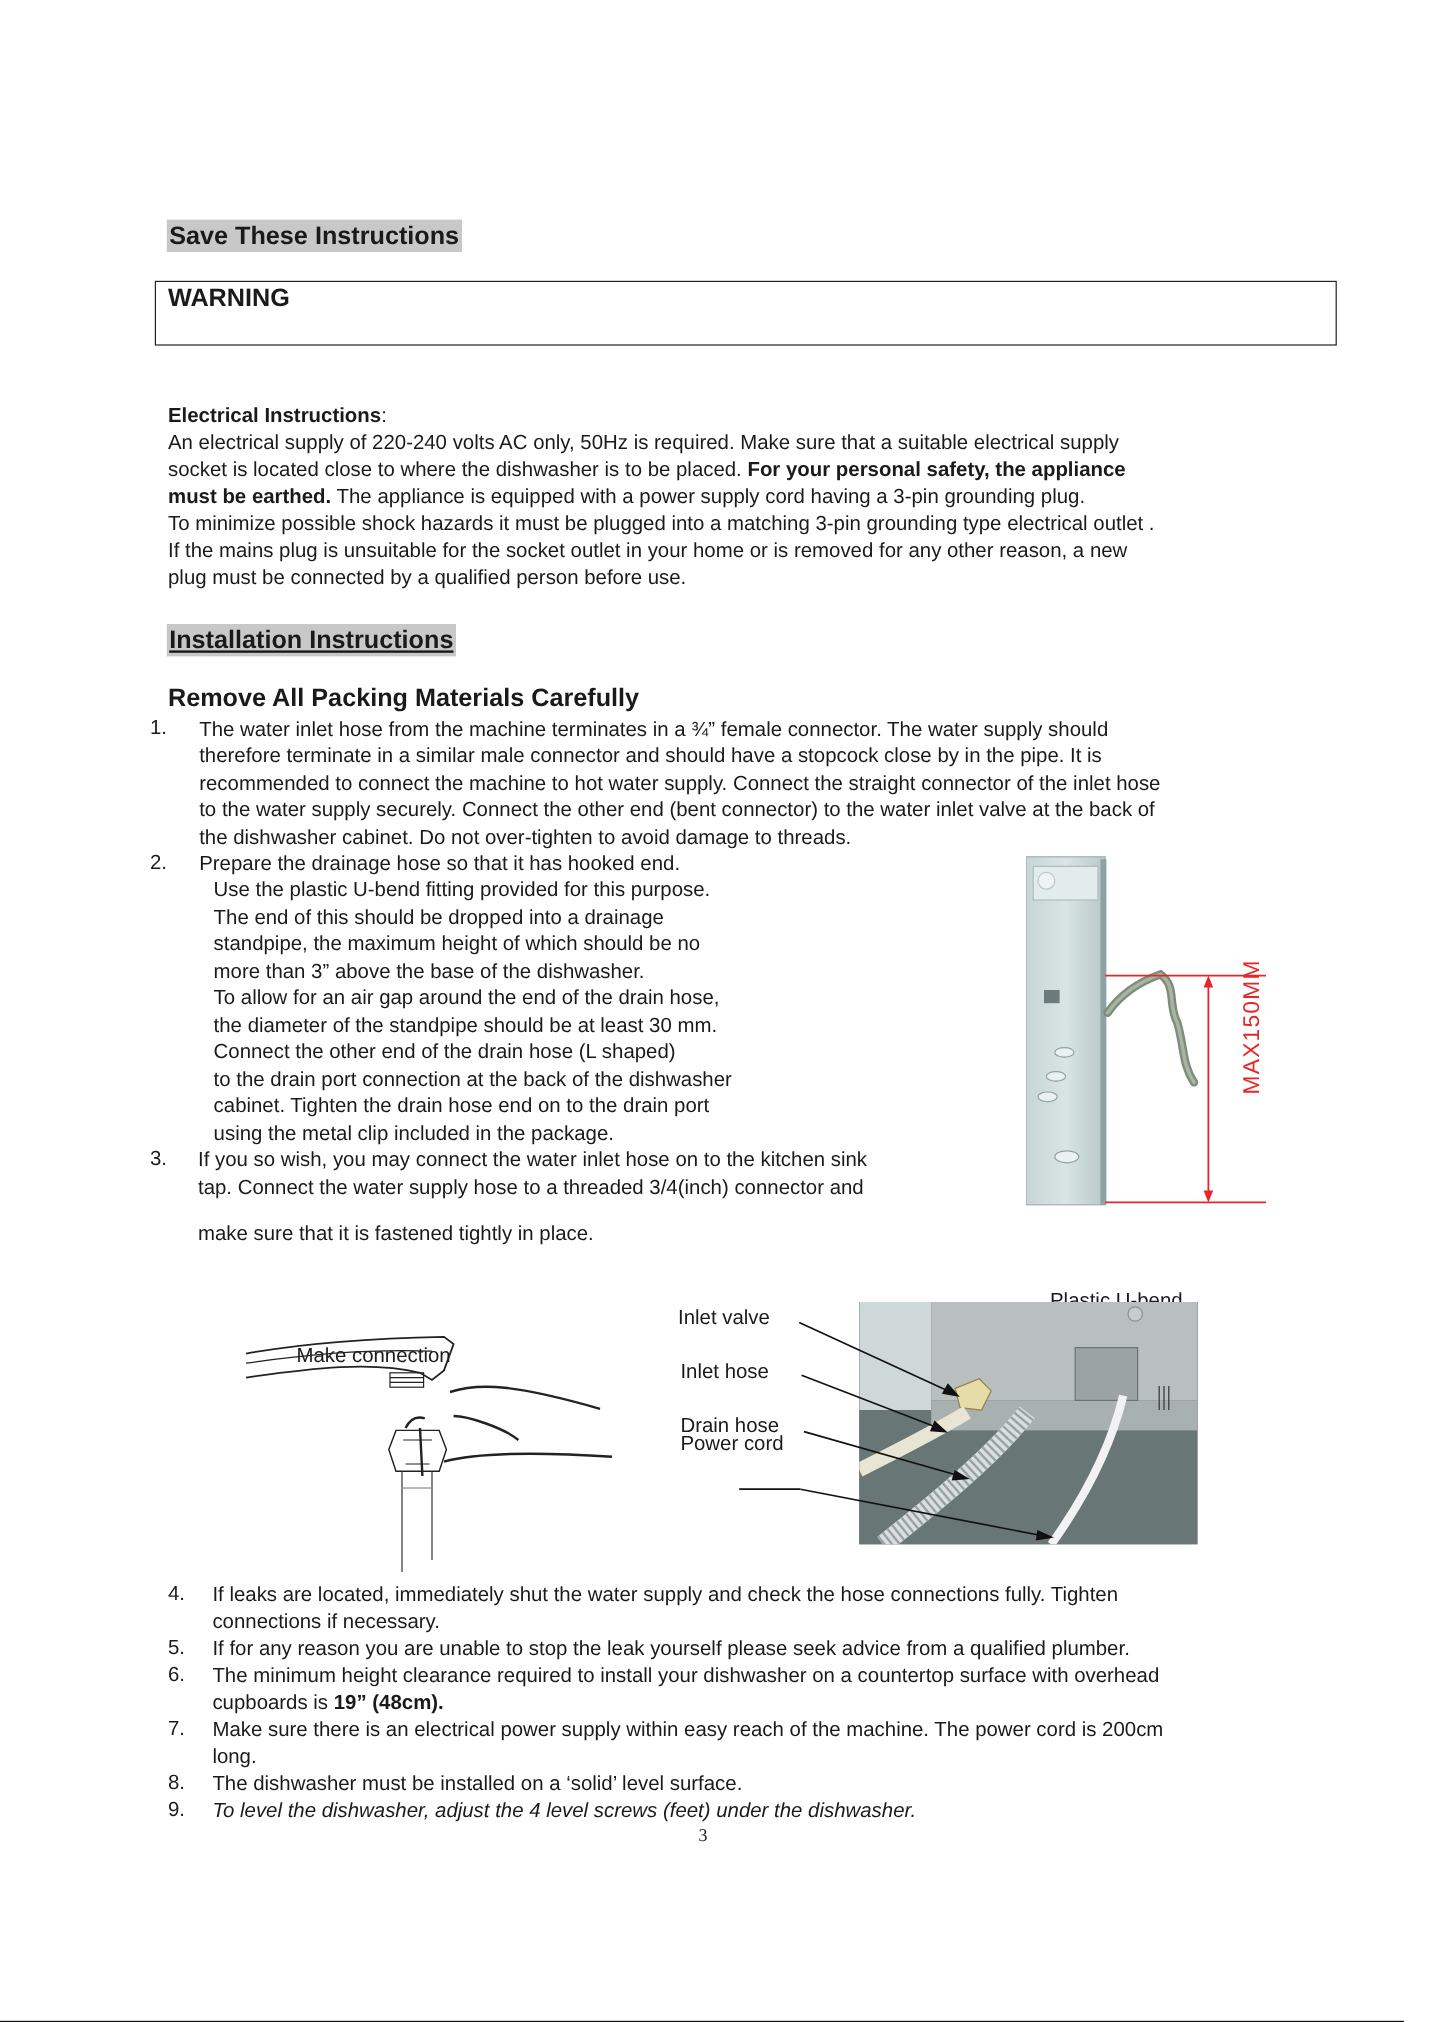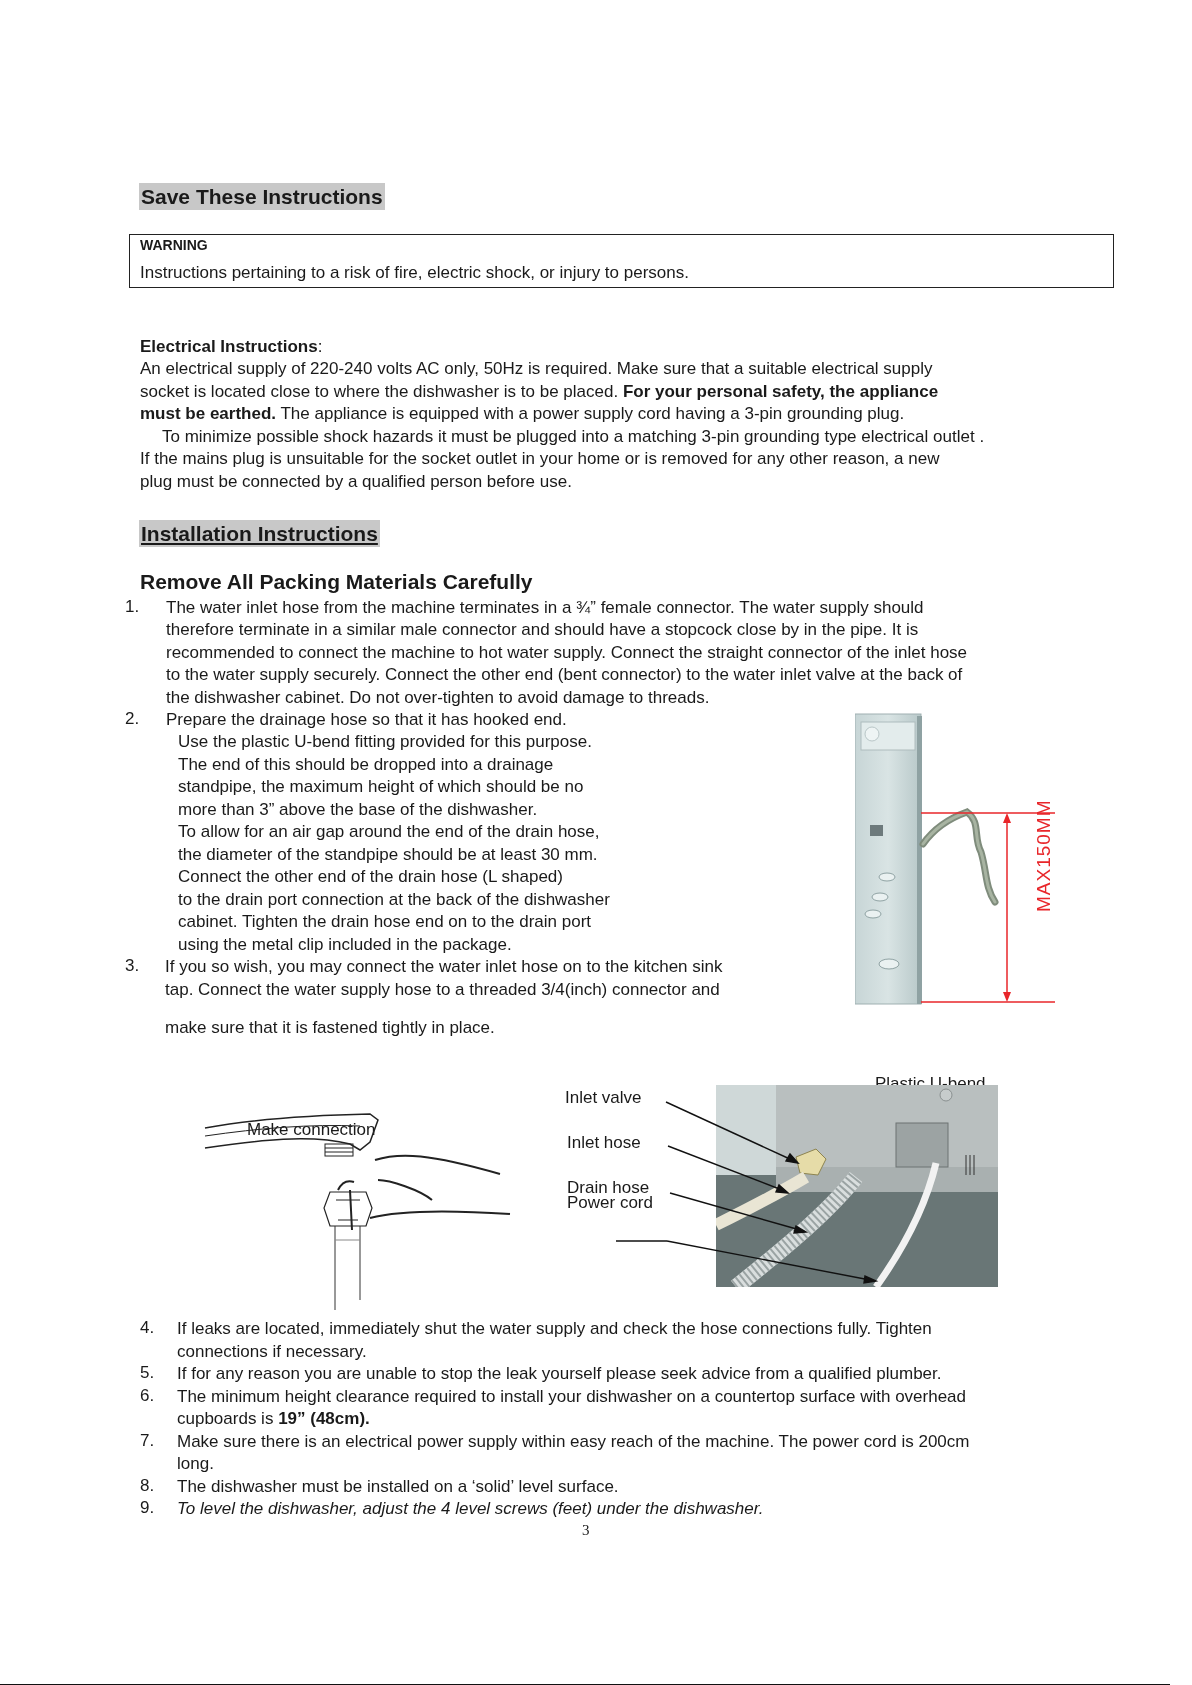--- a/index.html
+++ b/index.html
@@ -3,43 +3,42 @@
 <meta charset="utf-8">
 <style>
   html, body { margin: 0; padding: 0; background: #ffffff; }
   body { width: 1192px; height: 1685px; position: relative; overflow: hidden;
          font-family: "Liberation Sans", sans-serif; color: #1a1a1a; }
   .abs { position: absolute; }
   .hl { background: #c8c8c8; font-weight: bold; font-size: 21px; padding: 0 2px; line-height: 27px; }
   .p { font-size: 17px; line-height: 22.5px; white-space: nowrap; }
   b { font-weight: bold; }
   .warn-box { left: 129px; top: 234px; width: 985px; height: 54px; border: 1.5px solid #222; box-sizing: border-box; }
-  .warn-title { font-weight: bold; font-size: 14px; position: absolute; left: 10px; top: 2px; }
+  .warn-title { font-weight: bold; font-size: 21px; position: absolute; left: 10px; top: 2px; }
   .warn-text { font-size: 17px; position: absolute; left: 10px; top: 28px; white-space: nowrap; }
   .num { position: absolute; font-size: 17px; }
   .caption { font-size: 17px; white-space: nowrap; margin-top: 46px; }
   .lbl { font-size: 17px; white-space: nowrap; }
   .pagenum { font-family: "Liberation Serif", serif; font-size: 15px; }
   .footer-line { left: 0; top: 1684px; width: 1170px; height: 2px; background: #111; }
 </style>
 </head>
 <body>
 
 <div class="abs hl" style="left:139px;top:183px;">Save These Instructions</div>
 
 <div class="abs warn-box">
   <div class="warn-title">WARNING</div>
-  <div class="warn-text">Instructions pertaining to a risk of fire, electric shock, or injury to persons.</div>
 </div>
 
 <div class="abs p" style="left:140px;top:336px;"><b>Electrical Instructions</b><span>:</span></div>
 <div class="abs p" style="left:140px;top:358px;">An electrical supply of 220-240 volts AC only, 50Hz is required. Make sure that a suitable electrical supply</div>
 <div class="abs p" style="left:140px;top:381px;"><span>socket is located close to where the dishwasher is to be placed. </span><b>For your personal safety, the appliance</b></div>
 <div class="abs p" style="left:140px;top:403px;"><b>must be earthed.</b><span> The appliance is equipped with a power supply cord having a 3-pin grounding plug.</span></div>
-<div class="abs p" style="left:140px;top:426px;margin-left:22px;">To minimize possible shock hazards it must be plugged into a matching 3-pin grounding type electrical outlet .</div>
+<div class="abs p" style="left:140px;top:426px;">To minimize possible shock hazards it must be plugged into a matching 3-pin grounding type electrical outlet .</div>
 <div class="abs p" style="left:140px;top:448px;">If the mains plug is unsuitable for the socket outlet in your home or is removed for any other reason, a new</div>
 <div class="abs p" style="left:140px;top:471px;">plug must be connected by a  qualified  person before use.</div>
 
 <div class="abs hl" style="left:139px;top:520px;text-decoration:underline;">Installation Instructions</div>
 
 <div class="abs" style="left:140px;top:570px;font-size:21px;font-weight:bold;white-space:nowrap;">Remove All Packing Materials Carefully</div>
 
 <div class="num" style="left:125px;top:597px;">1.</div>
 <div class="abs p" style="left:166px;top:597px;">The water inlet hose from the machine terminates in a ¾” female connector. The water supply should</div>
 <div class="abs p" style="left:166px;top:619px;">therefore terminate in a similar male connector and should have a stopcock close by in the pipe. It is</div>

